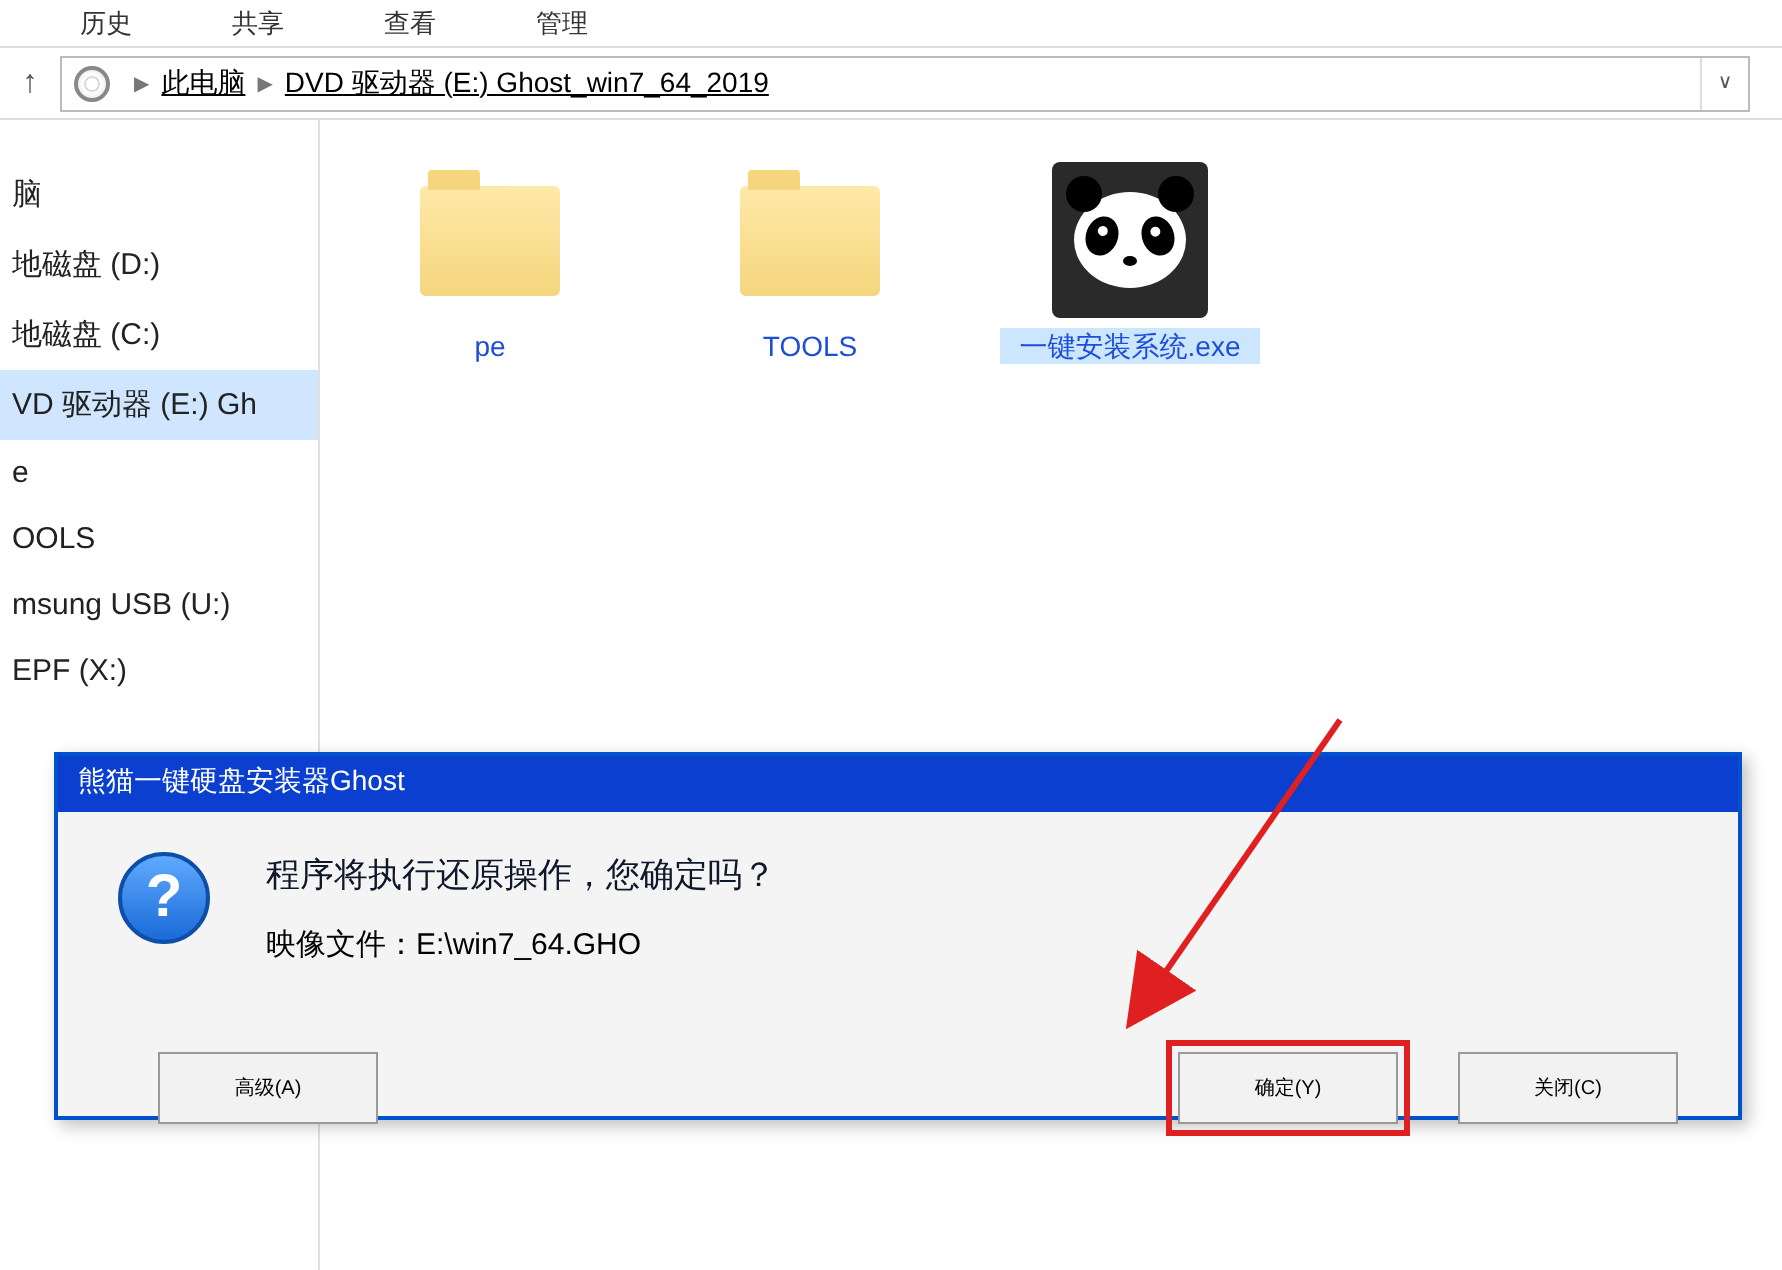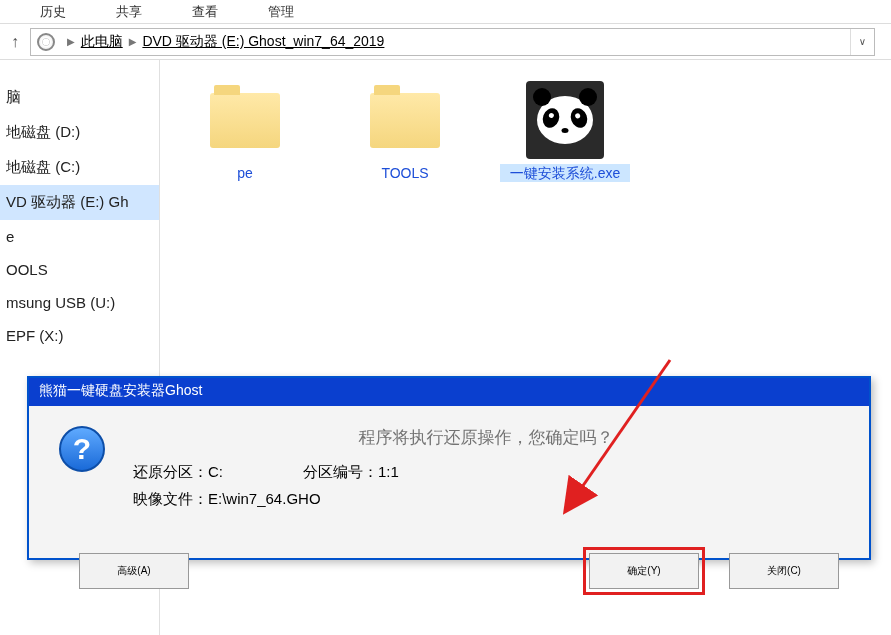--- a/index.html
+++ b/index.html
@@ -41,21 +41,21 @@
     .panda-icon .eye::after { content:""; position:absolute; width:5px; height:5px; background:#fff; border-radius:50%; top:5px; left:5px; }
     .panda-icon .nose { position: absolute; width: 7px; height: 5px; background: #000; border-radius: 50%; top: 32px; left: 50%; transform: translateX(-50%); }
 
     
     .dialog { position: absolute; left: 27px; top: 340px; width: 844px; height: 184px; border: 2px solid #0052cc; background: #f4f4f4; box-shadow: 3px 3px 8px rgba(0,0,0,0.25); margin-top: 36px; }
     .dialog .titlebar { height: 28px; background: #0a3fcf; color: #fff; font-size: 14px; padding: 4px 10px; }
     .dialog .body { padding: 20px 30px; }
     .dialog .body .row { display: flex; align-items: flex-start; }
     .q-icon { width: 46px; height: 46px; border-radius: 50%; background: linear-gradient(#5faaff, #1a6ad8); display: flex; align-items: center; justify-content: center; color: #fff; font-size: 30px; font-weight: bold; border: 2px solid #0d4ea8; margin-right: 28px; flex-shrink: 0; }
     .msg-area { flex: 1; }
-    .msg-area .line1 { font-size: 17px; font-weight: 500; color: #737373; margin-bottom: 14px; text-align: center; }
+    .msg-area .line1 { font-size: 17px; font-weight: 500; color: #0f172a; margin-bottom: 14px; }
     .msg-area .line2 { font-size: 15px; color: #000; margin-bottom: 8px; font-family: "SimSun", monospace; }
     .msg-area .line2 .lbl { display: inline-block; }
     .msg-area .line2 .v1 { display: inline-block; }
     .msg-area .line2 .sp { display: inline-block; width: 80px; }
     .btn-row { display: flex; padding: 10px 30px 10px 50px; align-items: center; }
     .dlg-btn { min-width: 110px; height: 32px; padding: 17px 18px; background: #f2f2f2; border: 1px solid #999; font-size: 10px; cursor: pointer; font-family: "SimSun", sans-serif; display: inline-flex; align-items: center; justify-content: center; }
     .btn-row .spacer { flex: 1; }
     .highlight-box { border: 3px solid #e02020; padding: 3px; display: inline-block; }
     .btn-gap { width: 24px; display: inline-block; }
     
@@ -126,23 +126,20 @@
 </div>
 
 <div class="dialog">
   <div class="titlebar">熊猫一键硬盘安装器Ghost</div>
   <div class="body">
     <div class="row">
       <div class="q-icon">?</div>
       <div class="msg-area">
         <div class="line1">程序将执行还原操作，您确定吗？</div>
         <div class="line2">
-          <span class="lbl">还原分区：</span><span class="v1">C:</span><span class="sp"></span><span class="lbl">分区编号：</span><span>1:1</span>
-        </div>
-        <div class="line2">
           <span class="lbl">映像文件：</span><span>E:\win7_64.GHO</span>
         </div>
       </div>
     </div>
   </div>
   <div class="btn-row">
     <button class="dlg-btn">高级(A)</button>
     <span class="spacer"></span>
     <span class="highlight-box">
       <button class="dlg-btn">确定(Y)</button>

